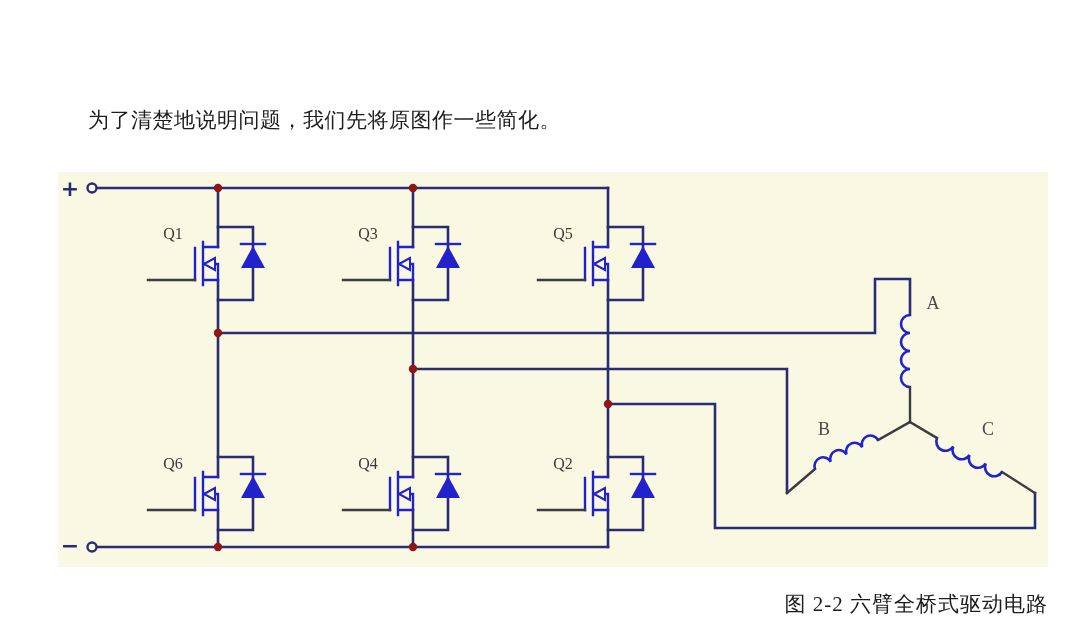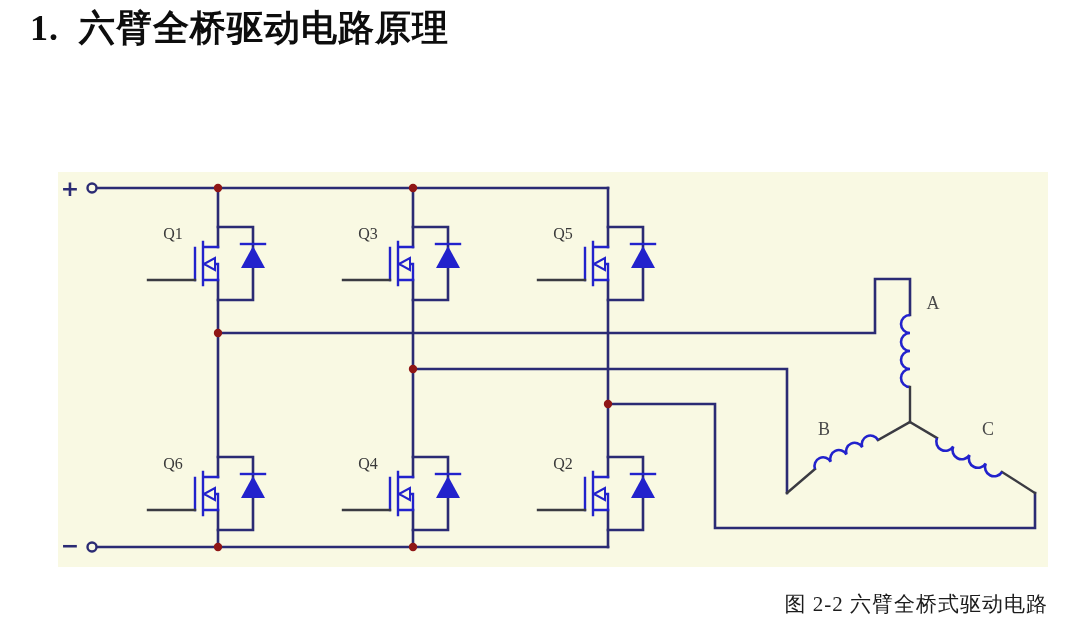--- a/index.html
+++ b/index.html
@@ -23,22 +23,22 @@
   .term{fill:var(--diagram_bg);stroke:var(--wire);stroke-width:2.4;}
   text.q {font:16px "Liberation Serif","DejaVu Serif",serif;fill:#3a3a3a;}
   text.ph{font:18px "Liberation Serif","DejaVu Serif",serif;fill:#4a4a4a;}
   text.sg{font:bold 22px "DejaVu Sans",sans-serif;fill:var(--wire);}
 </style>
 </head>
 <body>
 
 <div class="page">
 
-  <h1 class="heading"><span class="num">1.</span><span>六臂全桥驱动电路原理</span></h1>
 
+  <p class="para">为了清楚地说明问题，我们先将原图作一些简化。</p>
 
   <div class="diagram">
     <svg width="990" height="395" viewBox="58 172 990 395" xmlns="http://www.w3.org/2000/svg">
       <defs>
 
         <g id="fet">
           <path class="w" d="M0,0 H35 V73 H0"></path>
           <path class="dv" d="M-15,15 V58 M-15,20 H0 M-15,37 H0 M0,37 V53 M-15,53 H0 M-23,21 V53"></path>
           <path class="arr" d="M-14,37 l11,-6 v12 z"></path>
           <path class="ld" d="M-70,53 H-23"></path>

